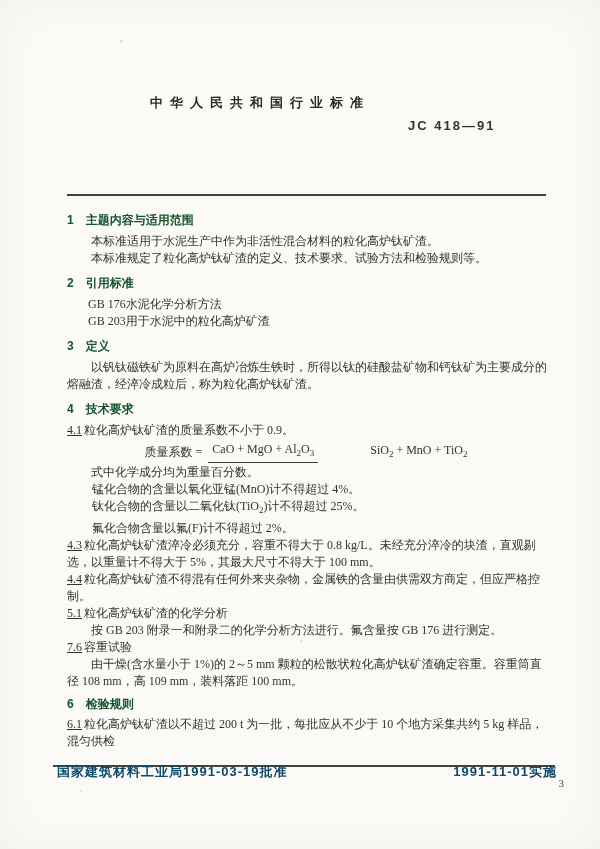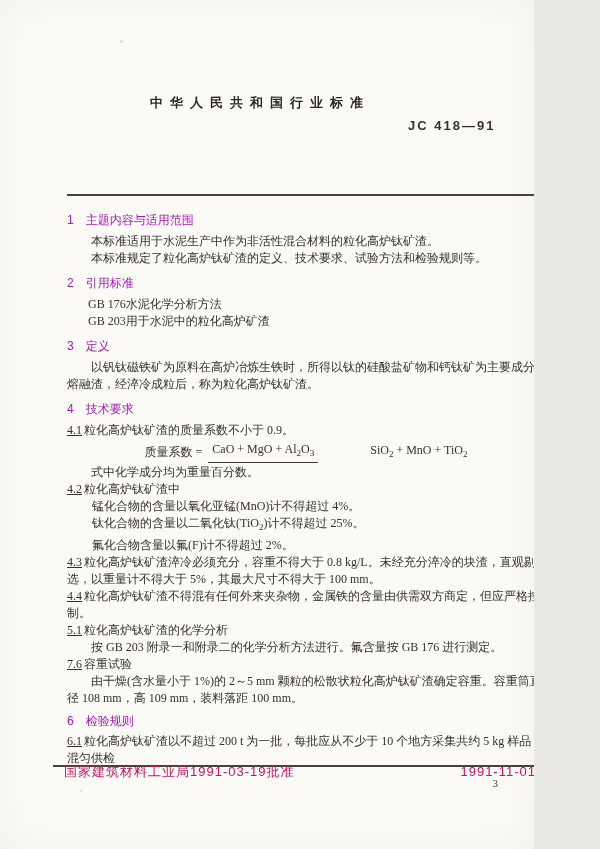--- a/index.html
+++ b/index.html
@@ -4,21 +4,21 @@
 <title>JC 418—91</title>
 <style>
   html,body{margin:0;padding:0;}
   body{
     width:600px;height:849px;
     background:#e9e8e4;
     font-family:"Liberation Serif", serif;
   }
   .page{
     position:relative;
-    width:534px;height:849px;
+    width:600px;height:849px;
     background:#fbfaf7;
     color:#33302b;
     overflow:hidden;
     box-shadow:inset 0 0 40px rgba(180,175,160,0.12);
   }
   
   .std-type{
     position:absolute;left:150px;top:94px;
     font-family:"Liberation Sans", sans-serif;
     font-size:13px;font-weight:700;letter-spacing:7px;
@@ -40,21 +40,21 @@
     position:absolute;left:67px;top:186px;width:479px;height:2px;
     background:#45423c;border:none;
   }
   
   .content{
     position:absolute;left:67px;top:204px;width:482px;
     font-size:12px;line-height:17px;color:#35322c;
   }
   .sec-h{
     font-family:"Liberation Sans", sans-serif;
-    font-weight:400;color:#a21caf;
+    font-weight:700;color:#14532d;
     margin:8px 0 4px 0;
   }
   .sec-h .cnum{margin-right:12px;}
   .para{text-indent:2em;margin:0;}
   .ref-line{margin:0 0 0 21px;}
   .ref-line .ref-code{margin-right:0;}
   .clause{margin:0;}
   .clause .cnum{margin-right:2px;text-decoration:underline;}
   .sub-item{margin-left:25px;}
   .formula-row{
@@ -73,21 +73,21 @@
   sub{font-size:9px;}
   
   .footer-rule{
     position:absolute;left:53px;top:757px;width:502px;height:2px;
     background:#45423c;border:none;
   }
   .footer-row{
     position:absolute;left:57px;top:763px;width:500px;
     display:flex;justify-content:space-between;
     font-family:"Liberation Sans", sans-serif;
-    font-size:13px;font-weight:400;letter-spacing:1px;color:#be185d;margin-left:7px;
+    font-size:13px;font-weight:700;letter-spacing:1px;color:#0c4a6e;
   }
   .page-num{
     position:absolute;right:36px;top:777px;
     font-size:11px;color:#45423c;
   }
   
   .speck{position:absolute;background:#c9c6bd;border-radius:50%;opacity:.55;}
 </style>
 </head>
 <body>
@@ -130,23 +130,20 @@
     <div class="formula-row">
       <span class="formula-inner">
         <span class="formula-label">质量系数 =</span>
         <span class="frac">
           <span class="frac-num">CaO + MgO + Al<sub>2</sub>O<sub>3</sub></span>
           <span class="frac-den">SiO<sub>2</sub> + MnO + TiO<sub>2</sub></span>
         </span>
       </span>
     </div>
     <p class="para">式中化学成分均为重量百分数。</p>
-    <div class="clause">
-      <span class="cnum">4.2</span><span>粒化高炉钛矿渣中</span>
-    </div>
     <div class="sub-item">锰化合物的含量以氧化亚锰(MnO)计不得超过 4%。</div>
     <div class="sub-item">钛化合物的含量以二氧化钛(TiO<sub>2</sub>)计不得超过 25%。</div>
     <div class="sub-item">氟化合物含量以氟(F)计不得超过 2%。</div>
     <div class="clause">
       <span class="cnum">4.3</span><span>粒化高炉钛矿渣淬冷必须充分，容重不得大于 0.8 kg/L。未经充分淬冷的块渣，直观剔选，以重量计不得大于 5%，其最大尺寸不得大于 100 mm。</span>
     </div>
     <div class="clause">
       <span class="cnum">4.4</span><span>粒化高炉钛矿渣不得混有任何外来夹杂物，金属铁的含量由供需双方商定，但应严格控制。</span>
     </div>
 

